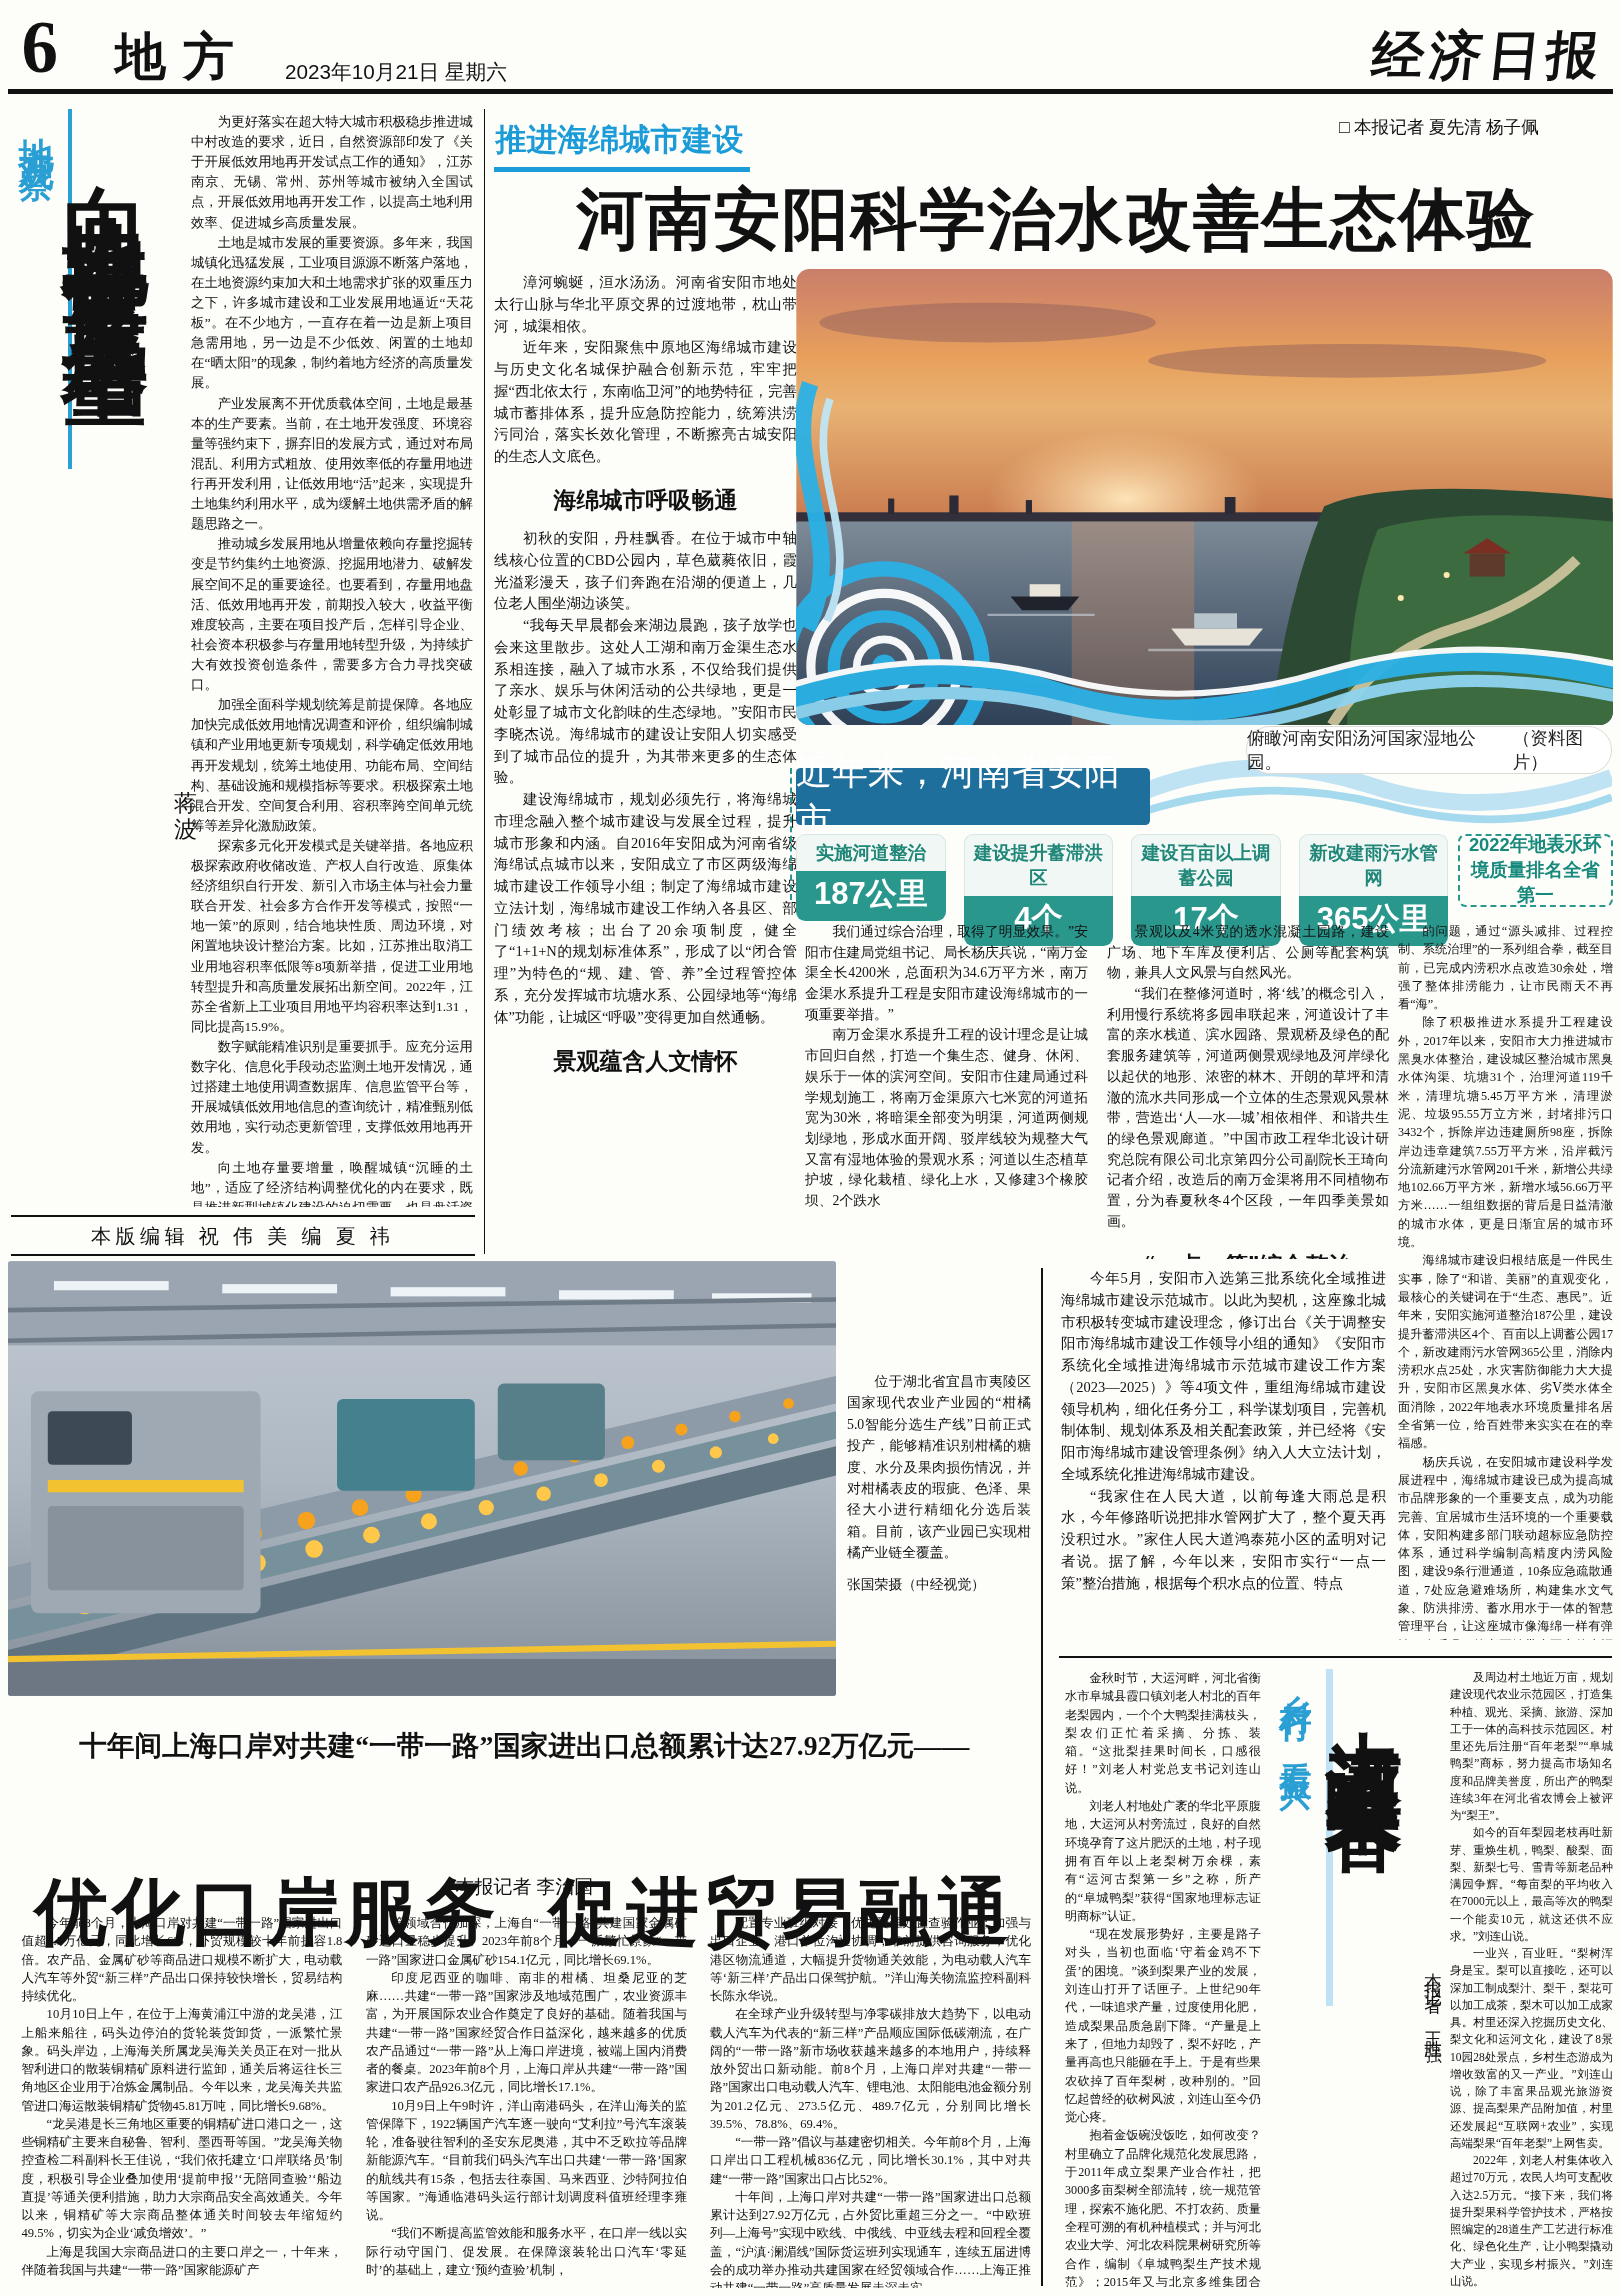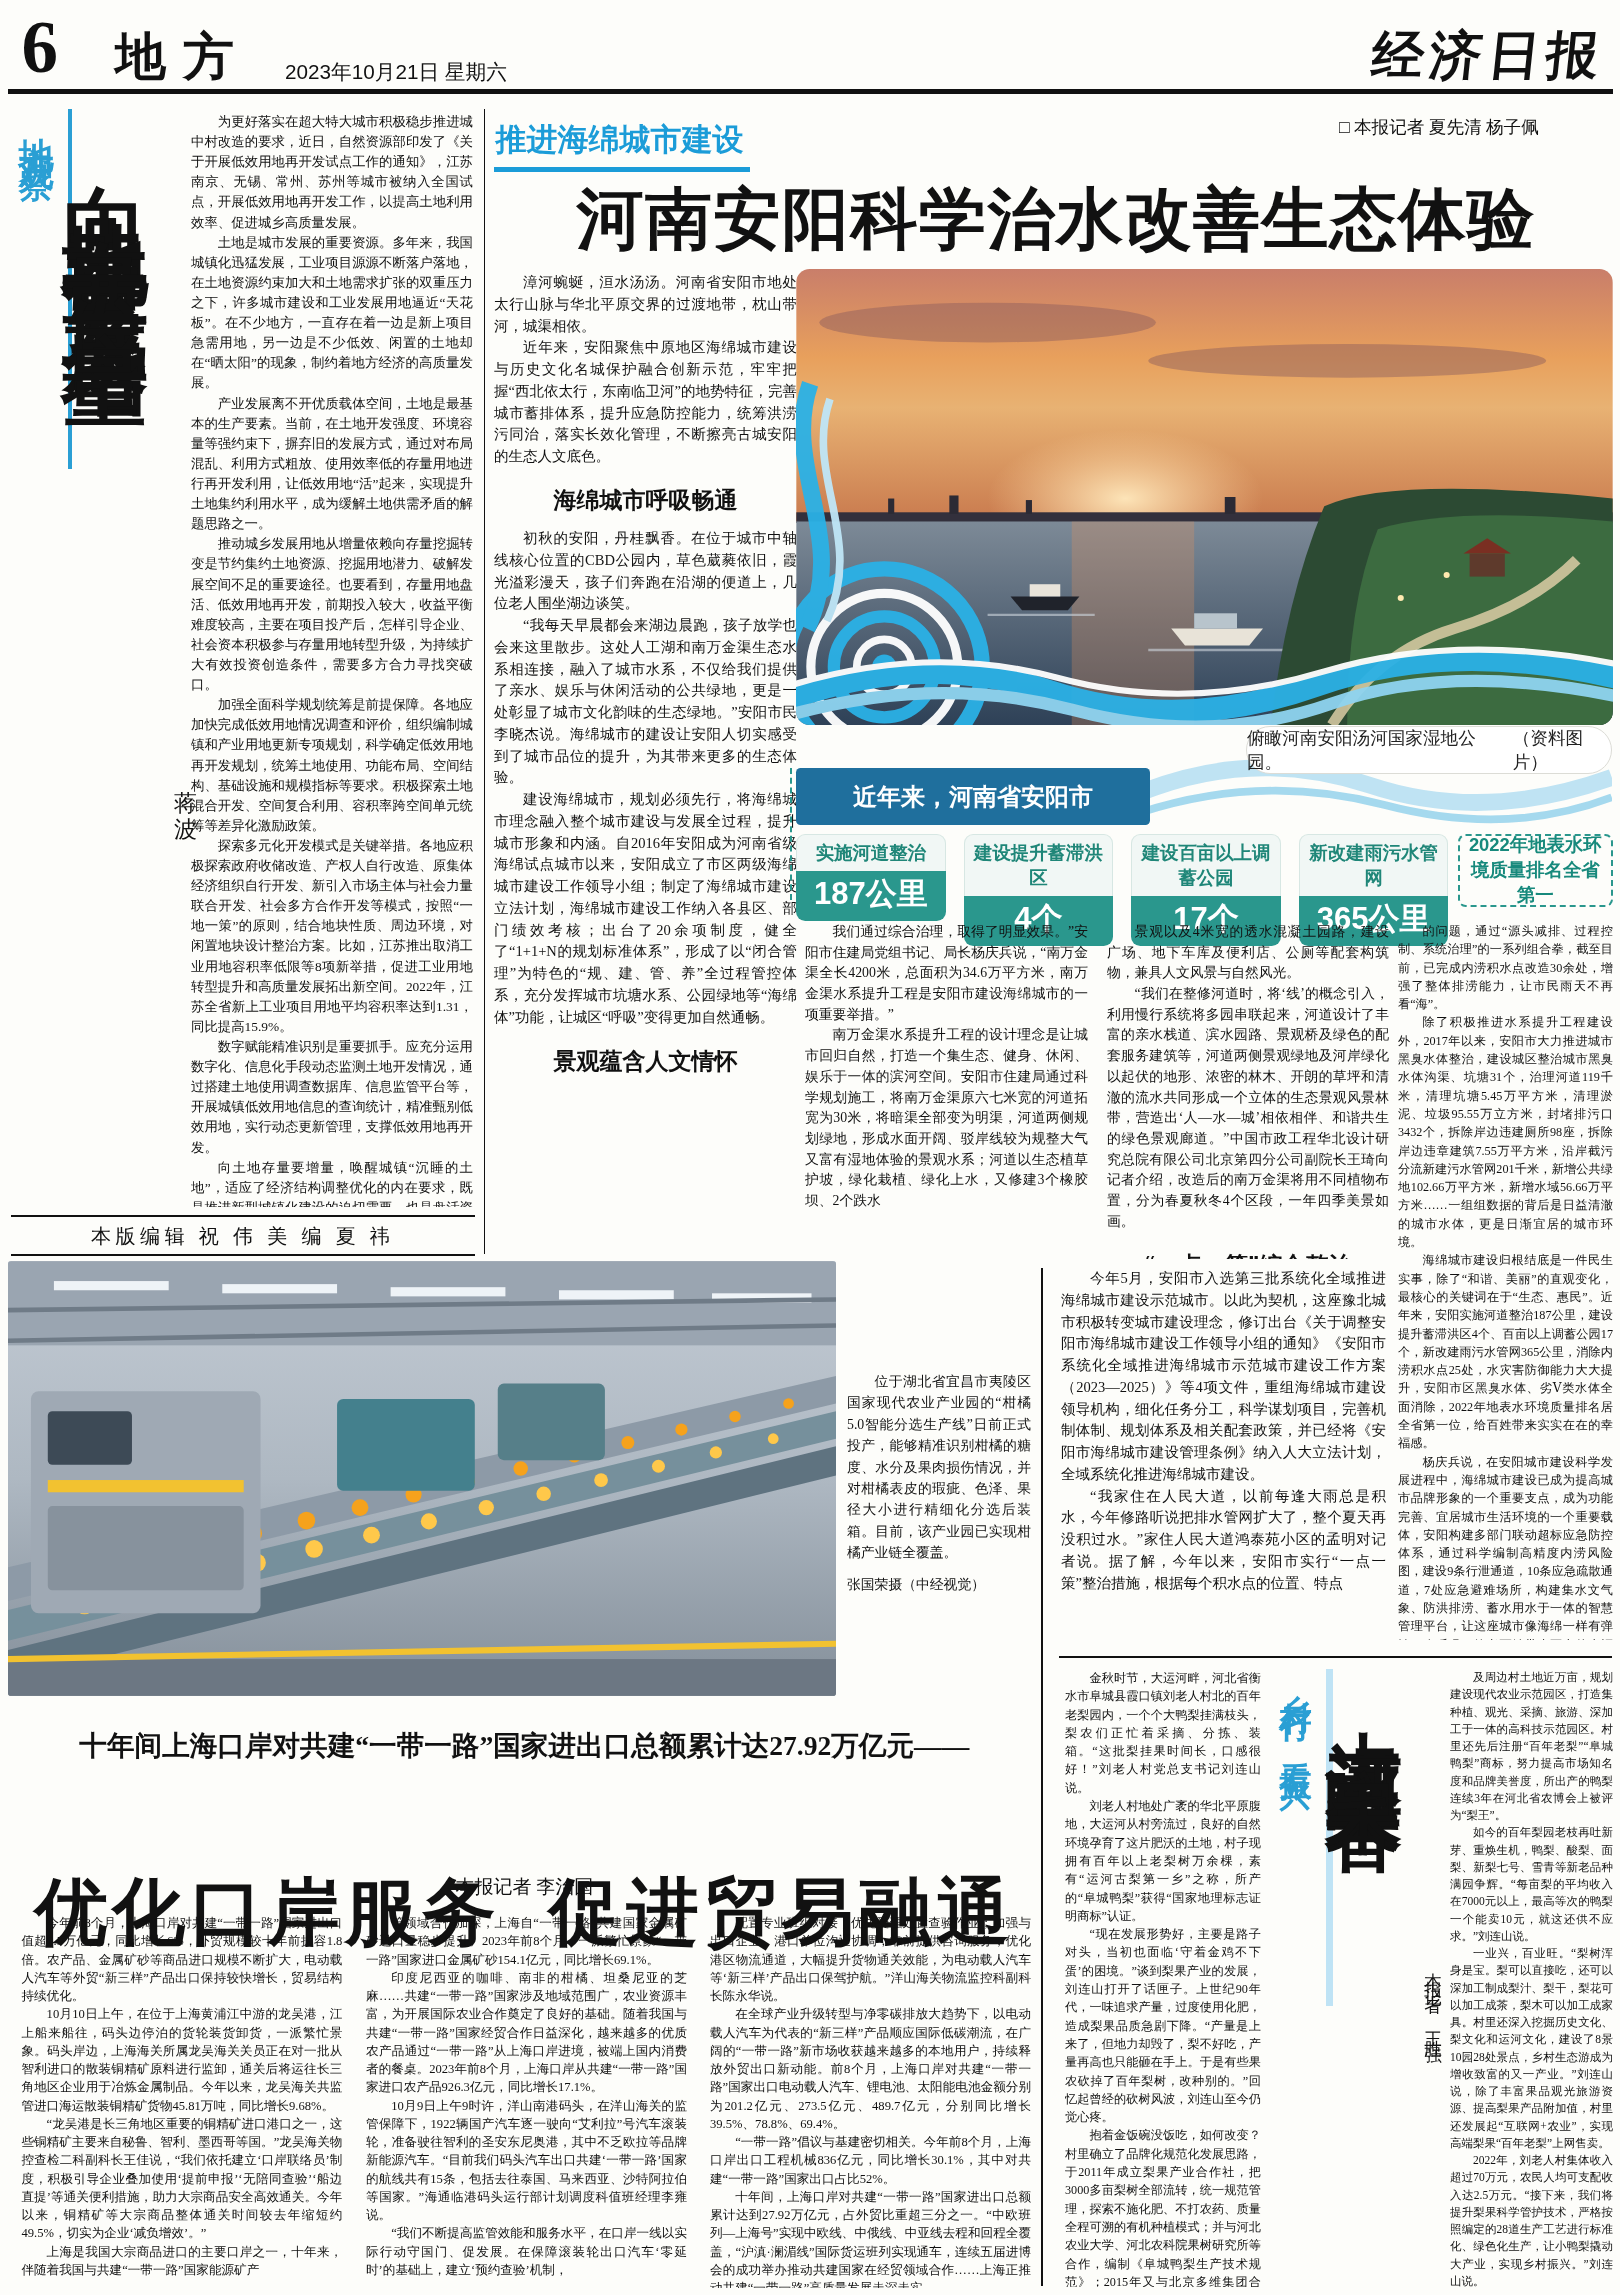--- a/index.html
+++ b/index.html
@@ -26,21 +26,21 @@
   .obs-headline{font-size:86px;font-weight:900;letter-spacing:18.4px;line-height:1;}
   .obs-author{font-size:23px;letter-spacing:26px;}
   .footer-line{font-size:20px;letter-spacing:4.6px;text-align:center;}
   
   .kicker{display:inline-block;font-size:31px;font-weight:900;color:#1b9cd8;
           border-bottom:5.4px solid #1b9cd8;padding:0 6.1px 6.1px 1.5px;}
   .main-headline{font-size:67px;font-weight:900;letter-spacing:1.5px;text-align:center;line-height:1.1;}
   .byline{font-size:17.6px;}
   .pill{background:#fff;border:0.8px solid #dcdcd6;border-radius:24.5px;display:flex;
         align-items:center;justify-content:center;gap:20px;font-size:17.6px;color:#222;}
-  .introbox{background:#1f6f9d;color:#fff;font-size:24px;font-weight:700;
+  .introbox{background:#1f6f9d;color:#fff;font-size:36px;font-weight:400;
             display:flex;align-items:center;justify-content:center;border-radius:4.6px;}
   .stats{display:flex;gap:9.2px;}
   .card{display:flex;flex-direction:column;flex:1;}
   .card .lbl{background:#f1f7f5;border:0.8px solid #d7e7e3;border-bottom:none;color:#1f8678;
              font-weight:700;font-size:18.4px;text-align:center;border-radius:9.2px 9.2px 0 0;padding:5.4px 1.5px;}
   .card .val{background:#2a978d;color:#fff;font-weight:900;font-size:31px;text-align:center;
              border-radius:0 0 9.2px 9.2px;padding:2.3px 0 6.1px;}
   .badge{width:136px;border:2.3px dashed #2a978d;border-radius:7.7px;color:#17897c;font-weight:700;
          font-size:18.4px;display:flex;align-items:center;text-align:center;padding:3.1px 7.7px;line-height:1.35;}
   .caption-col{font-size:13.8px;line-height:1.55;}

